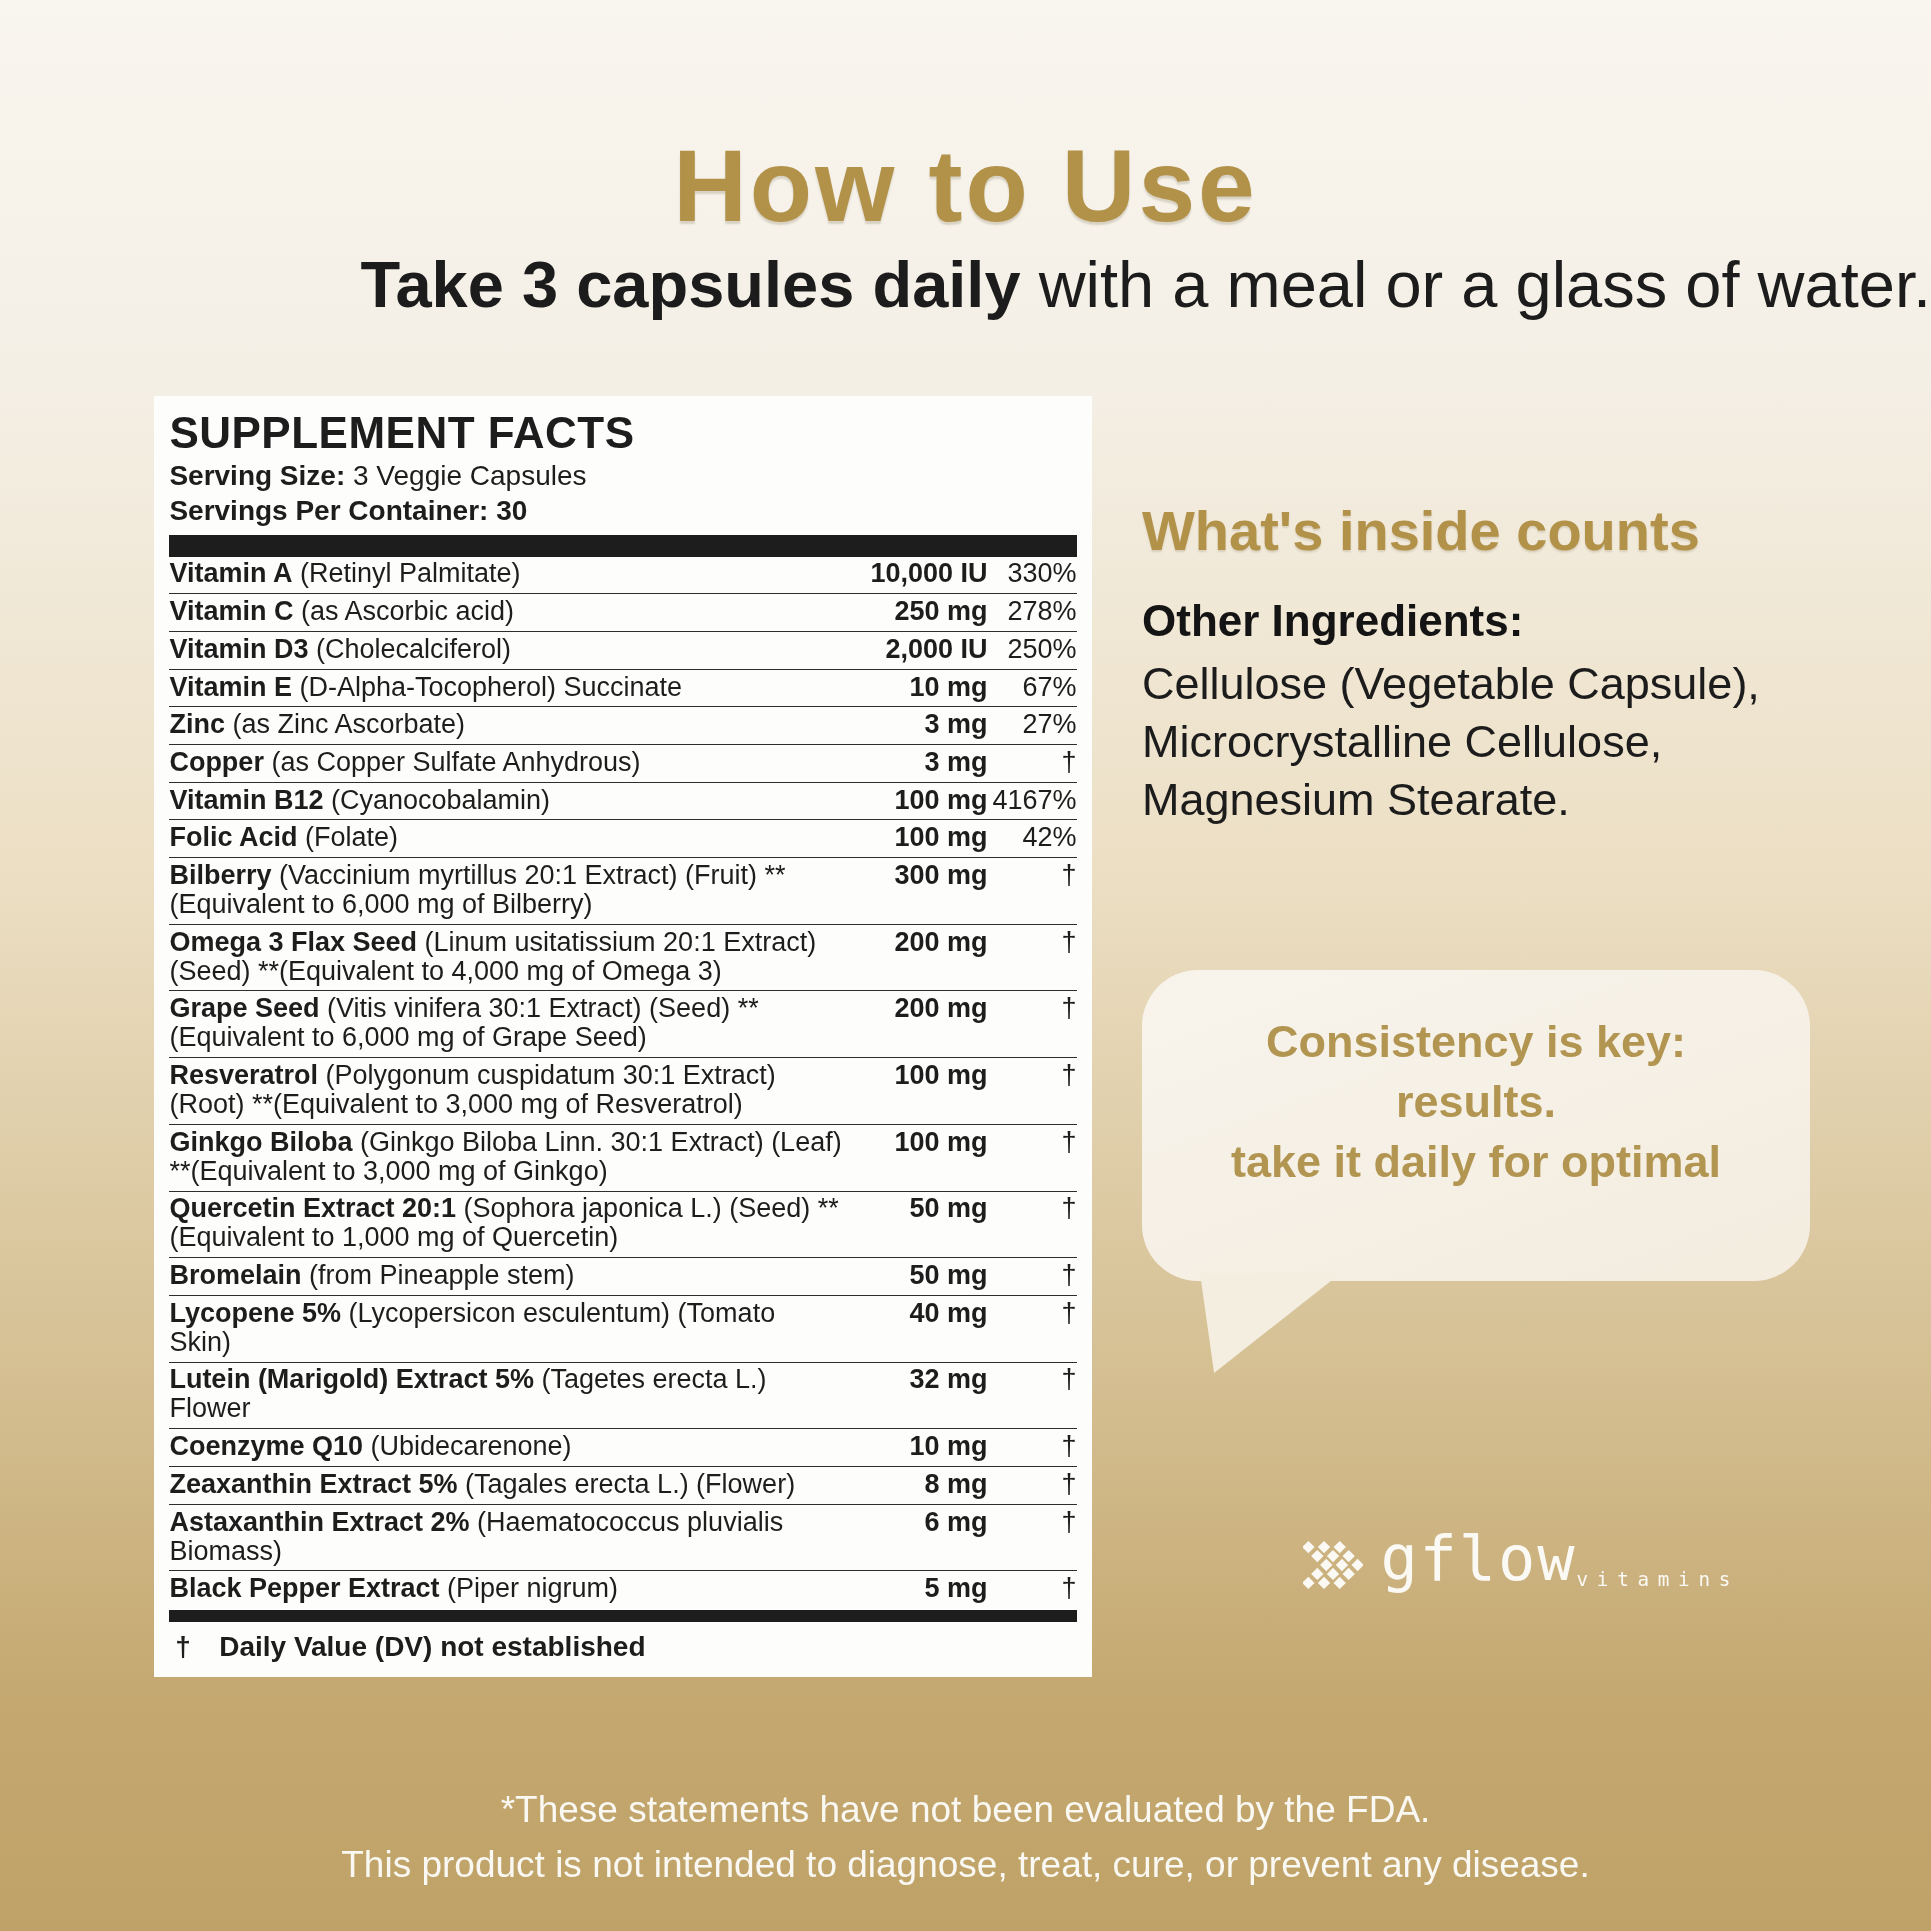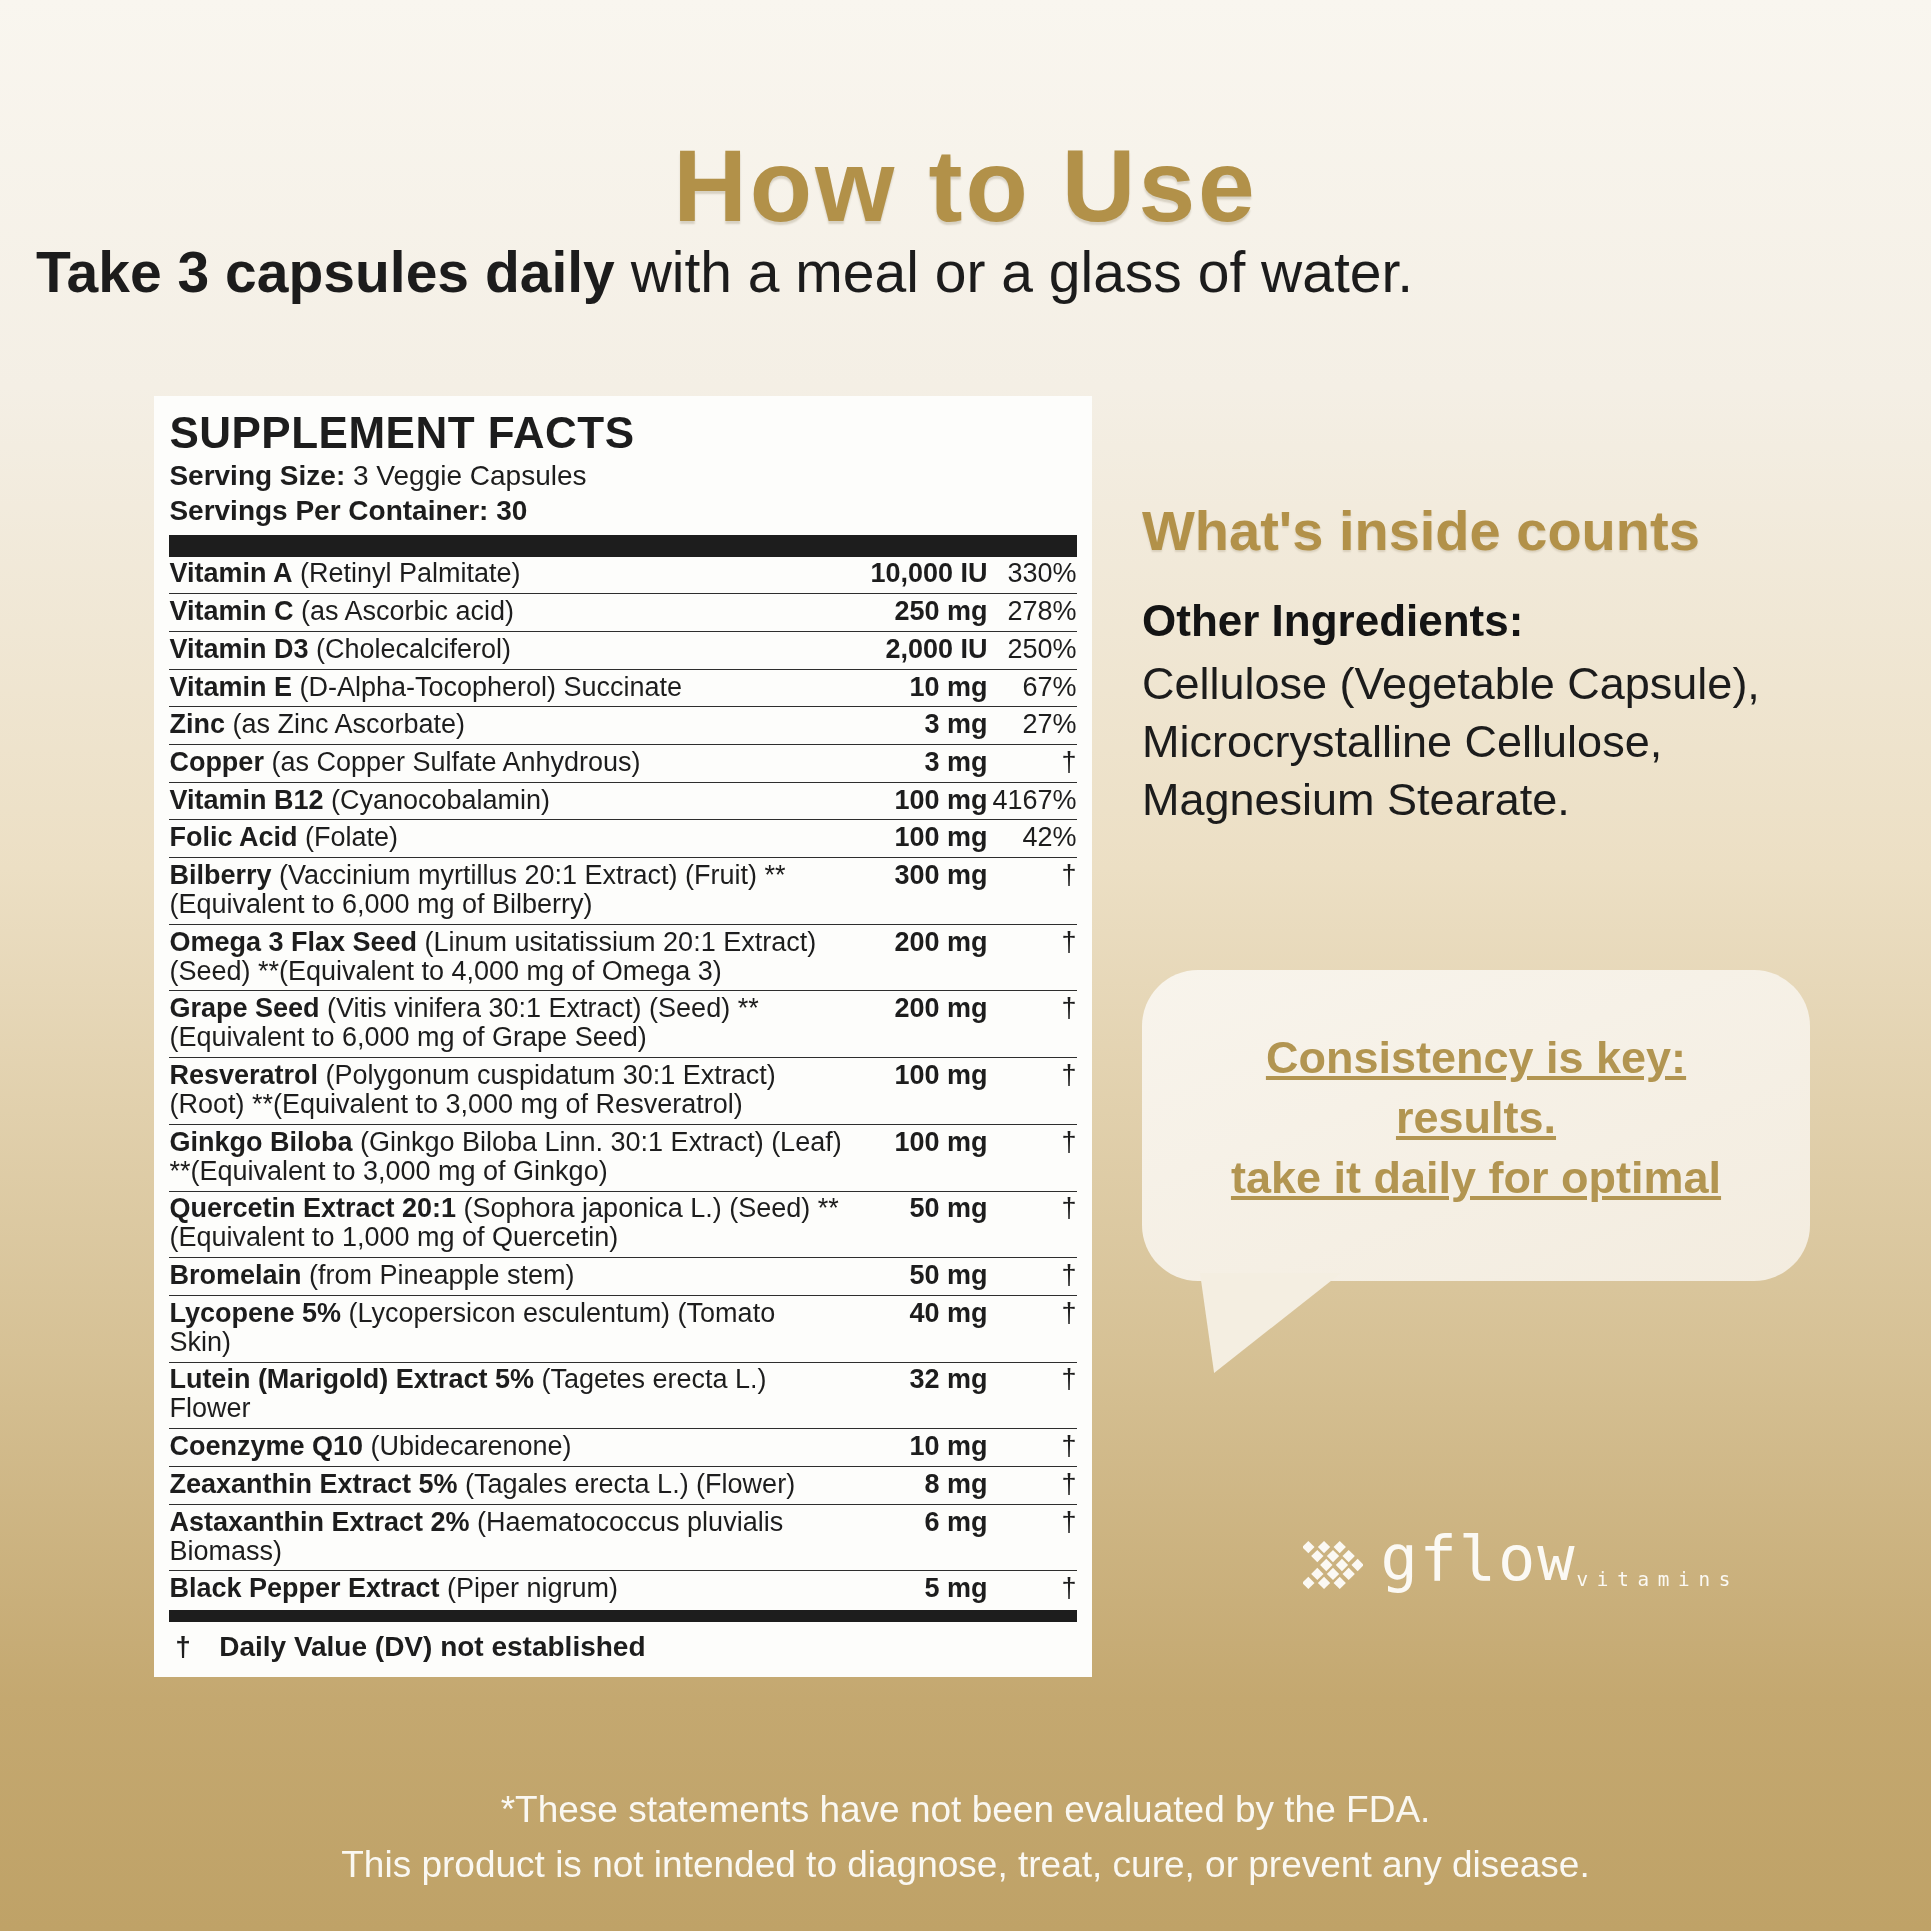--- a/index.html
+++ b/index.html
@@ -13,22 +13,22 @@
   
   .page-title{
     position:absolute;left:0;right:0;top:60px;
     text-align:center;
     font-size:102px;font-weight:800;letter-spacing:2.9px;
     color:#b29149;
     text-shadow:0 2.9px 1.9px rgba(80,60,20,.18);
   }
   .page-subtitle{
     position:absolute;left:0;right:0;top:182px;
-    text-align:left;
-    font-size:57px;font-weight:400;color:#1c1c1c;
+    text-align:right;
+    font-size:65px;font-weight:400;color:#1c1c1c;
     letter-spacing:0px;
     margin-left:36px;
   }
   .page-subtitle b{font-weight:800;}
   
   .facts-panel{
     position:absolute;left:154px;top:396px;width:938px;
     box-sizing:border-box;
     background:#fdfdfb;
     padding:11.6px 15.4px 9.7px 15.4px;
@@ -68,25 +68,24 @@
     position:absolute;left:1142px;top:970px;width:668px;height:311px;
     background:linear-gradient(160deg,#f8f4ec 0%,#f3ecdf 100%);
     border-radius:56px;
   }
   .bubble-tail{
     position:absolute;left:1200px;top:1273px;width:141px;height:100px;
     background:#f4eee1;
     clip-path:polygon(0 0,100% 0,10% 100%);
   }
   .bubble-text{
-    padding-top:58px;
+    padding-top:42px;
     text-align:center;
     font-size:45px;font-weight:800;line-height:60px;
     color:#b29551;
-    text-decoration:underline;
   }
   .bubble-text span{display:block;}
   
   .logo{
     position:absolute;left:1303px;top:1527px;
     display:flex;align-items:flex-start;gap:17.4px;color:#fbf9f4;
   }
   .logo-icon{margin-top:9.7px;}
   .logo-text{display:flex;flex-direction:row;align-items:flex-end;}
   .logo-name{font-family:"DejaVu Sans Mono", monospace;font-size:62px;line-height:64px;letter-spacing:1.9px;}

